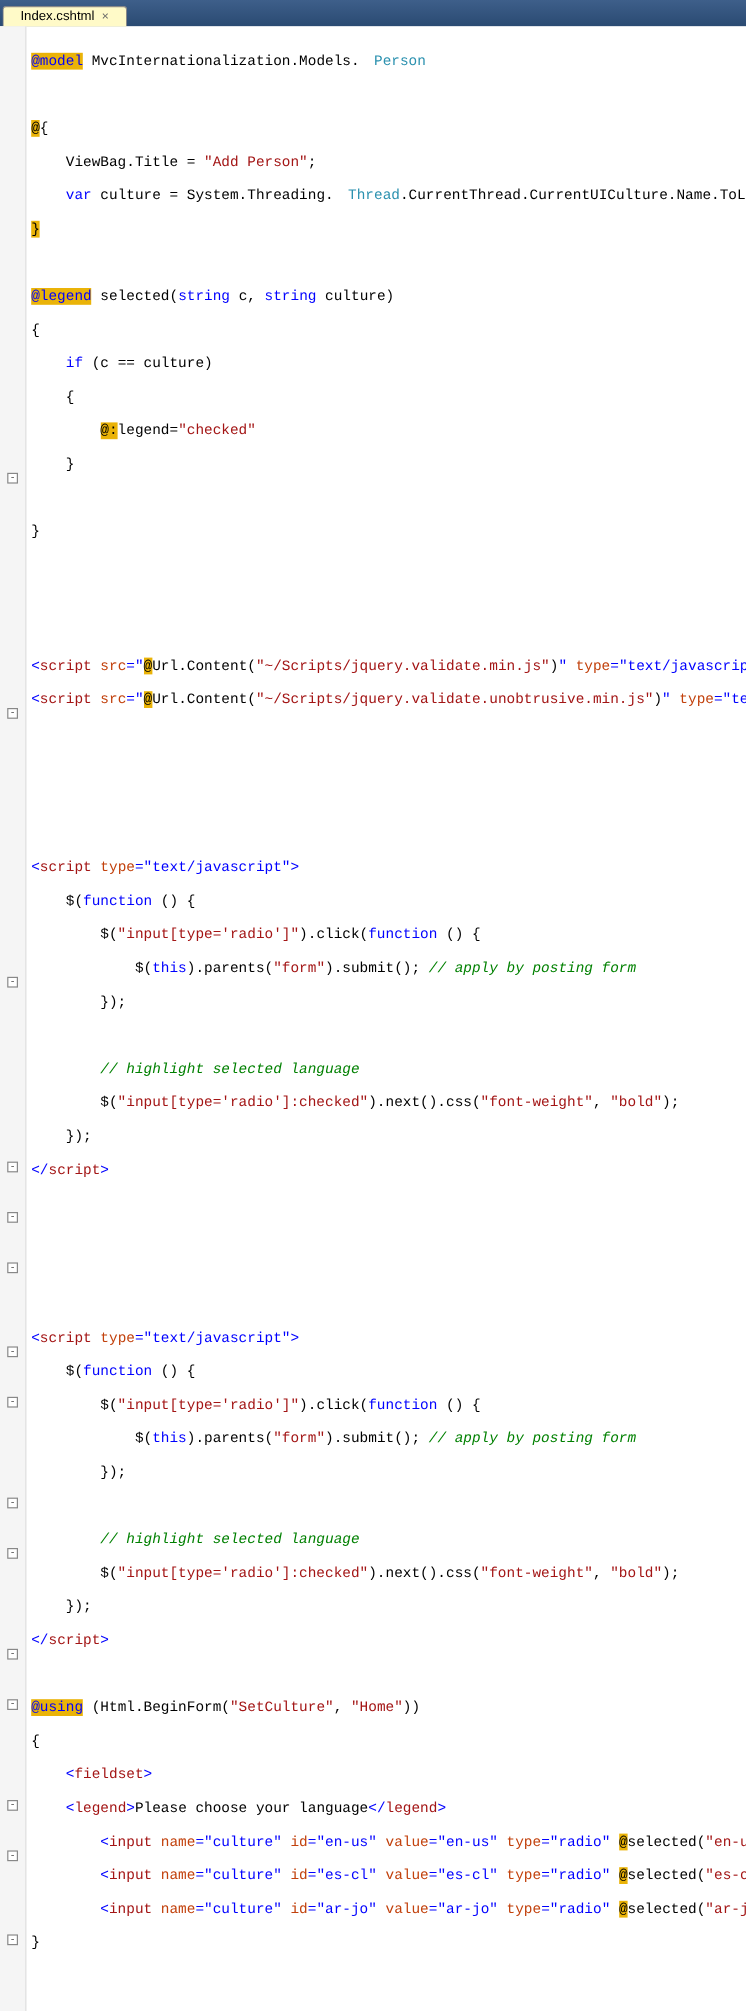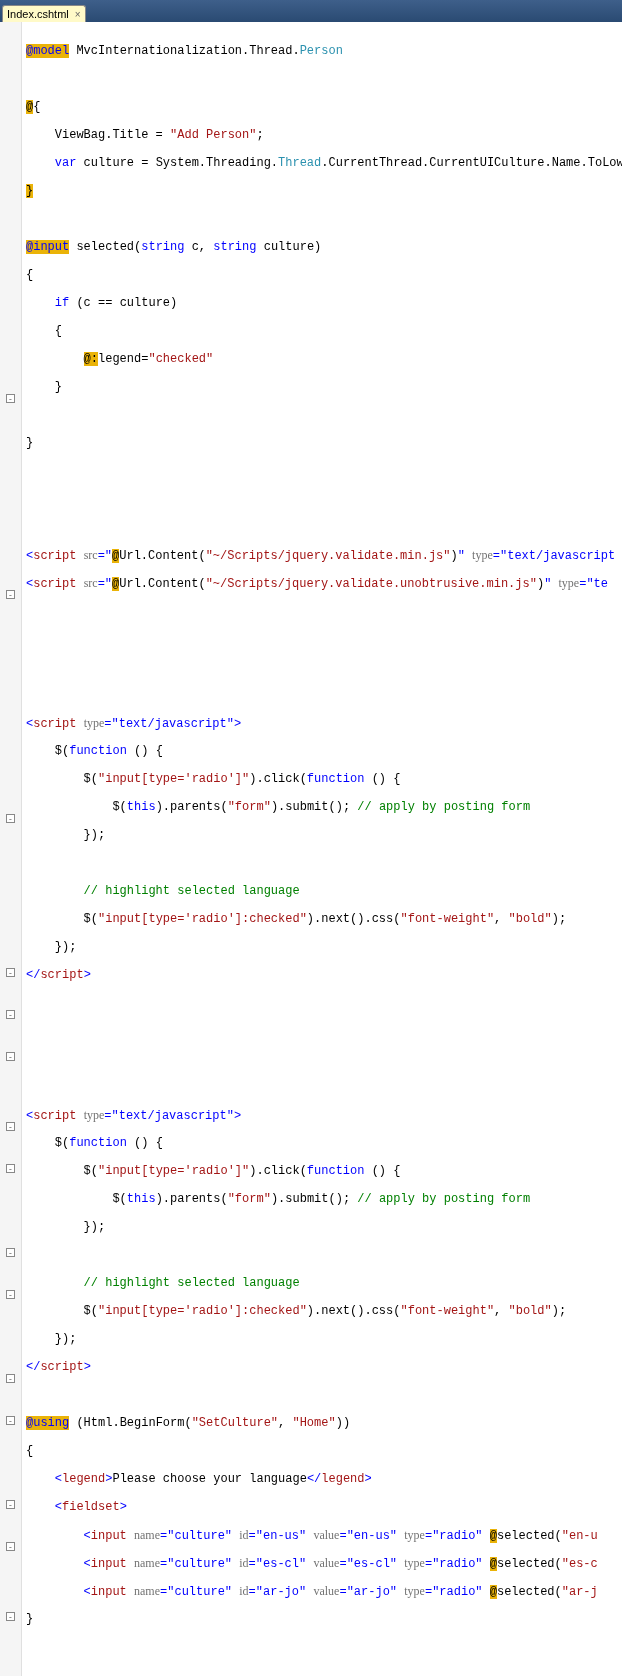--- a/index.html
+++ b/index.html
@@ -14,21 +14,21 @@
   background: linear-gradient(#3e5f8a, #2a4a72);
   height: 22px;
   display: flex;
   align-items: flex-end;
   padding-left: 2px;
 }
 .tab {
   background: #fffac8;
   border: 1px solid #888;
   border-bottom: none;
-  padding: 2px 4px;
+  padding: 2px 14px;
   font-size: 11px;
   font-family: 'Segoe UI', sans-serif;
   display: flex;
   align-items: center;
   gap: 6px;
   border-radius: 3px 3px 0 0;
 }
 .tab-close {
   color: #666;
   font-size: 10px;
@@ -65,23 +65,23 @@
   line-height: 14px;
   white-space: pre;
   flex: 1;
   overflow: hidden;
 }
 .line { height: 14px; }
 .hl { background: #eab308; }
 .kw { color: #0000ff; }
 .str { color: #a31515; }
 .tag { color: #a31515; }
-.attr { color: #737373; font-family: Liberation Serif, serif; }
-.comment { color: #008000; }
-.type { color: #2b91af; }
+.attr { color: #c2410c; }
+.comment { color: #008000; font-style: italic; }
+.type { color: #2b91af; margin-left: 12px; }
 </style>
 </head>
 <body>
 
 <div class="tab-bar">
   <div class="tab">
     <span>Index.cshtml</span>
     <span class="tab-close">×</span>
   </div>
 </div>
@@ -98,28 +98,28 @@
   <div class="fold" style="top:1142px">-</div>
   <div class="fold" style="top:1226px">-</div>
   <div class="fold" style="top:1268px">-</div>
   <div class="fold" style="top:1352px">-</div>
   <div class="fold" style="top:1394px">-</div>
   <div class="fold" style="top:1478px">-</div>
   <div class="fold" style="top:1520px">-</div>
   <div class="fold" style="top:1590px">-</div>
 </div>
 <div class="code">
-<div class="line"><span class="hl kw">@model</span><span> MvcInternationalization.Thread.</span><span class="type">Person</span></div>
+<div class="line"><span class="hl kw">@model</span><span> MvcInternationalization.Models.</span><span class="type">Person</span></div>
 <div class="line"></div>
 <div class="line"><span class="hl">@</span><span>{</span></div>
 <div class="line"><span>    ViewBag.Title = </span><span class="str">"Add Person"</span><span>;</span></div>
 <div class="line"><span>    </span><span class="kw">var</span><span> culture = System.Threading.</span><span class="type">Thread</span><span>.CurrentThread.CurrentUICulture.Name.ToLowe</span></div>
 <div class="line"><span class="hl">}</span></div>
 <div class="line"></div>
-<div class="line"><span class="hl kw">@input</span><span> selected(</span><span class="kw">string</span><span> c, </span><span class="kw">string</span><span> culture)</span></div>
+<div class="line"><span class="hl kw">@legend</span><span> selected(</span><span class="kw">string</span><span> c, </span><span class="kw">string</span><span> culture)</span></div>
 <div class="line"><span>{</span></div>
 <div class="line"><span>    </span><span class="kw">if</span><span> (c == culture)</span></div>
 <div class="line"><span>    {</span></div>
 <div class="line"><span>        </span><span class="hl">@:</span><span>legend=</span><span class="str">"checked"</span></div>
 <div class="line"><span>    }</span></div>
 <div class="line"></div>
 <div class="line"><span>}</span></div>
 <div class="line"></div>
 <div class="line"></div>
 <div class="line"></div>
@@ -149,22 +149,22 @@
 <div class="line"><span>            $(</span><span class="kw">this</span><span>).parents(</span><span class="str">"form"</span><span>).submit(); </span><span class="comment">// apply by posting form</span></div>
 <div class="line"><span>        });</span></div>
 <div class="line"></div>
 <div class="line"><span>        </span><span class="comment">// highlight selected language</span></div>
 <div class="line"><span>        $(</span><span class="str">"input[type='radio']:checked"</span><span>).next().css(</span><span class="str">"font-weight"</span><span>, </span><span class="str">"bold"</span><span>);</span></div>
 <div class="line"><span>    });</span></div>
 <div class="line"><span class="kw">&lt;/</span><span class="tag">script</span><span class="kw">&gt;</span></div>
 <div class="line"></div>
 <div class="line"><span class="hl kw">@using</span><span> (Html.BeginForm(</span><span class="str">"SetCulture"</span><span>, </span><span class="str">"Home"</span><span>))</span></div>
 <div class="line"><span>{</span></div>
+<div class="line"><span>    </span><span class="kw">&lt;</span><span class="tag">fieldset</span><span class="kw">&gt;</span></div>
 <div class="line"><span>    </span><span class="kw">&lt;</span><span class="tag">legend</span><span class="kw">&gt;</span><span>Please choose your language</span><span class="kw">&lt;/</span><span class="tag">legend</span><span class="kw">&gt;</span></div>
-<div class="line"><span>    </span><span class="kw">&lt;</span><span class="tag">fieldset</span><span class="kw">&gt;</span></div>
 <div class="line"><span>        </span><span class="kw">&lt;</span><span class="tag">input</span><span> </span><span class="attr">name</span><span class="kw">=</span><span class="kw">"culture"</span><span> </span><span class="attr">id</span><span class="kw">=</span><span class="kw">"en-us"</span><span> </span><span class="attr">value</span><span class="kw">=</span><span class="kw">"en-us"</span><span> </span><span class="attr">type</span><span class="kw">=</span><span class="kw">"radio"</span><span> </span><span class="hl">@</span><span>selected(</span><span class="str">"en-u</span></div>
 <div class="line"><span>        </span><span class="kw">&lt;</span><span class="tag">input</span><span> </span><span class="attr">name</span><span class="kw">=</span><span class="kw">"culture"</span><span> </span><span class="attr">id</span><span class="kw">=</span><span class="kw">"es-cl"</span><span> </span><span class="attr">value</span><span class="kw">=</span><span class="kw">"es-cl"</span><span> </span><span class="attr">type</span><span class="kw">=</span><span class="kw">"radio"</span><span> </span><span class="hl">@</span><span>selected(</span><span class="str">"es-c</span></div>
 <div class="line"><span>        </span><span class="kw">&lt;</span><span class="tag">input</span><span> </span><span class="attr">name</span><span class="kw">=</span><span class="kw">"culture"</span><span> </span><span class="attr">id</span><span class="kw">=</span><span class="kw">"ar-jo"</span><span> </span><span class="attr">value</span><span class="kw">=</span><span class="kw">"ar-jo"</span><span> </span><span class="attr">type</span><span class="kw">=</span><span class="kw">"radio"</span><span> </span><span class="hl">@</span><span>selected(</span><span class="str">"ar-j</span></div>
 <div class="line"><span>}</span></div>
 
 
 
 
 
 

